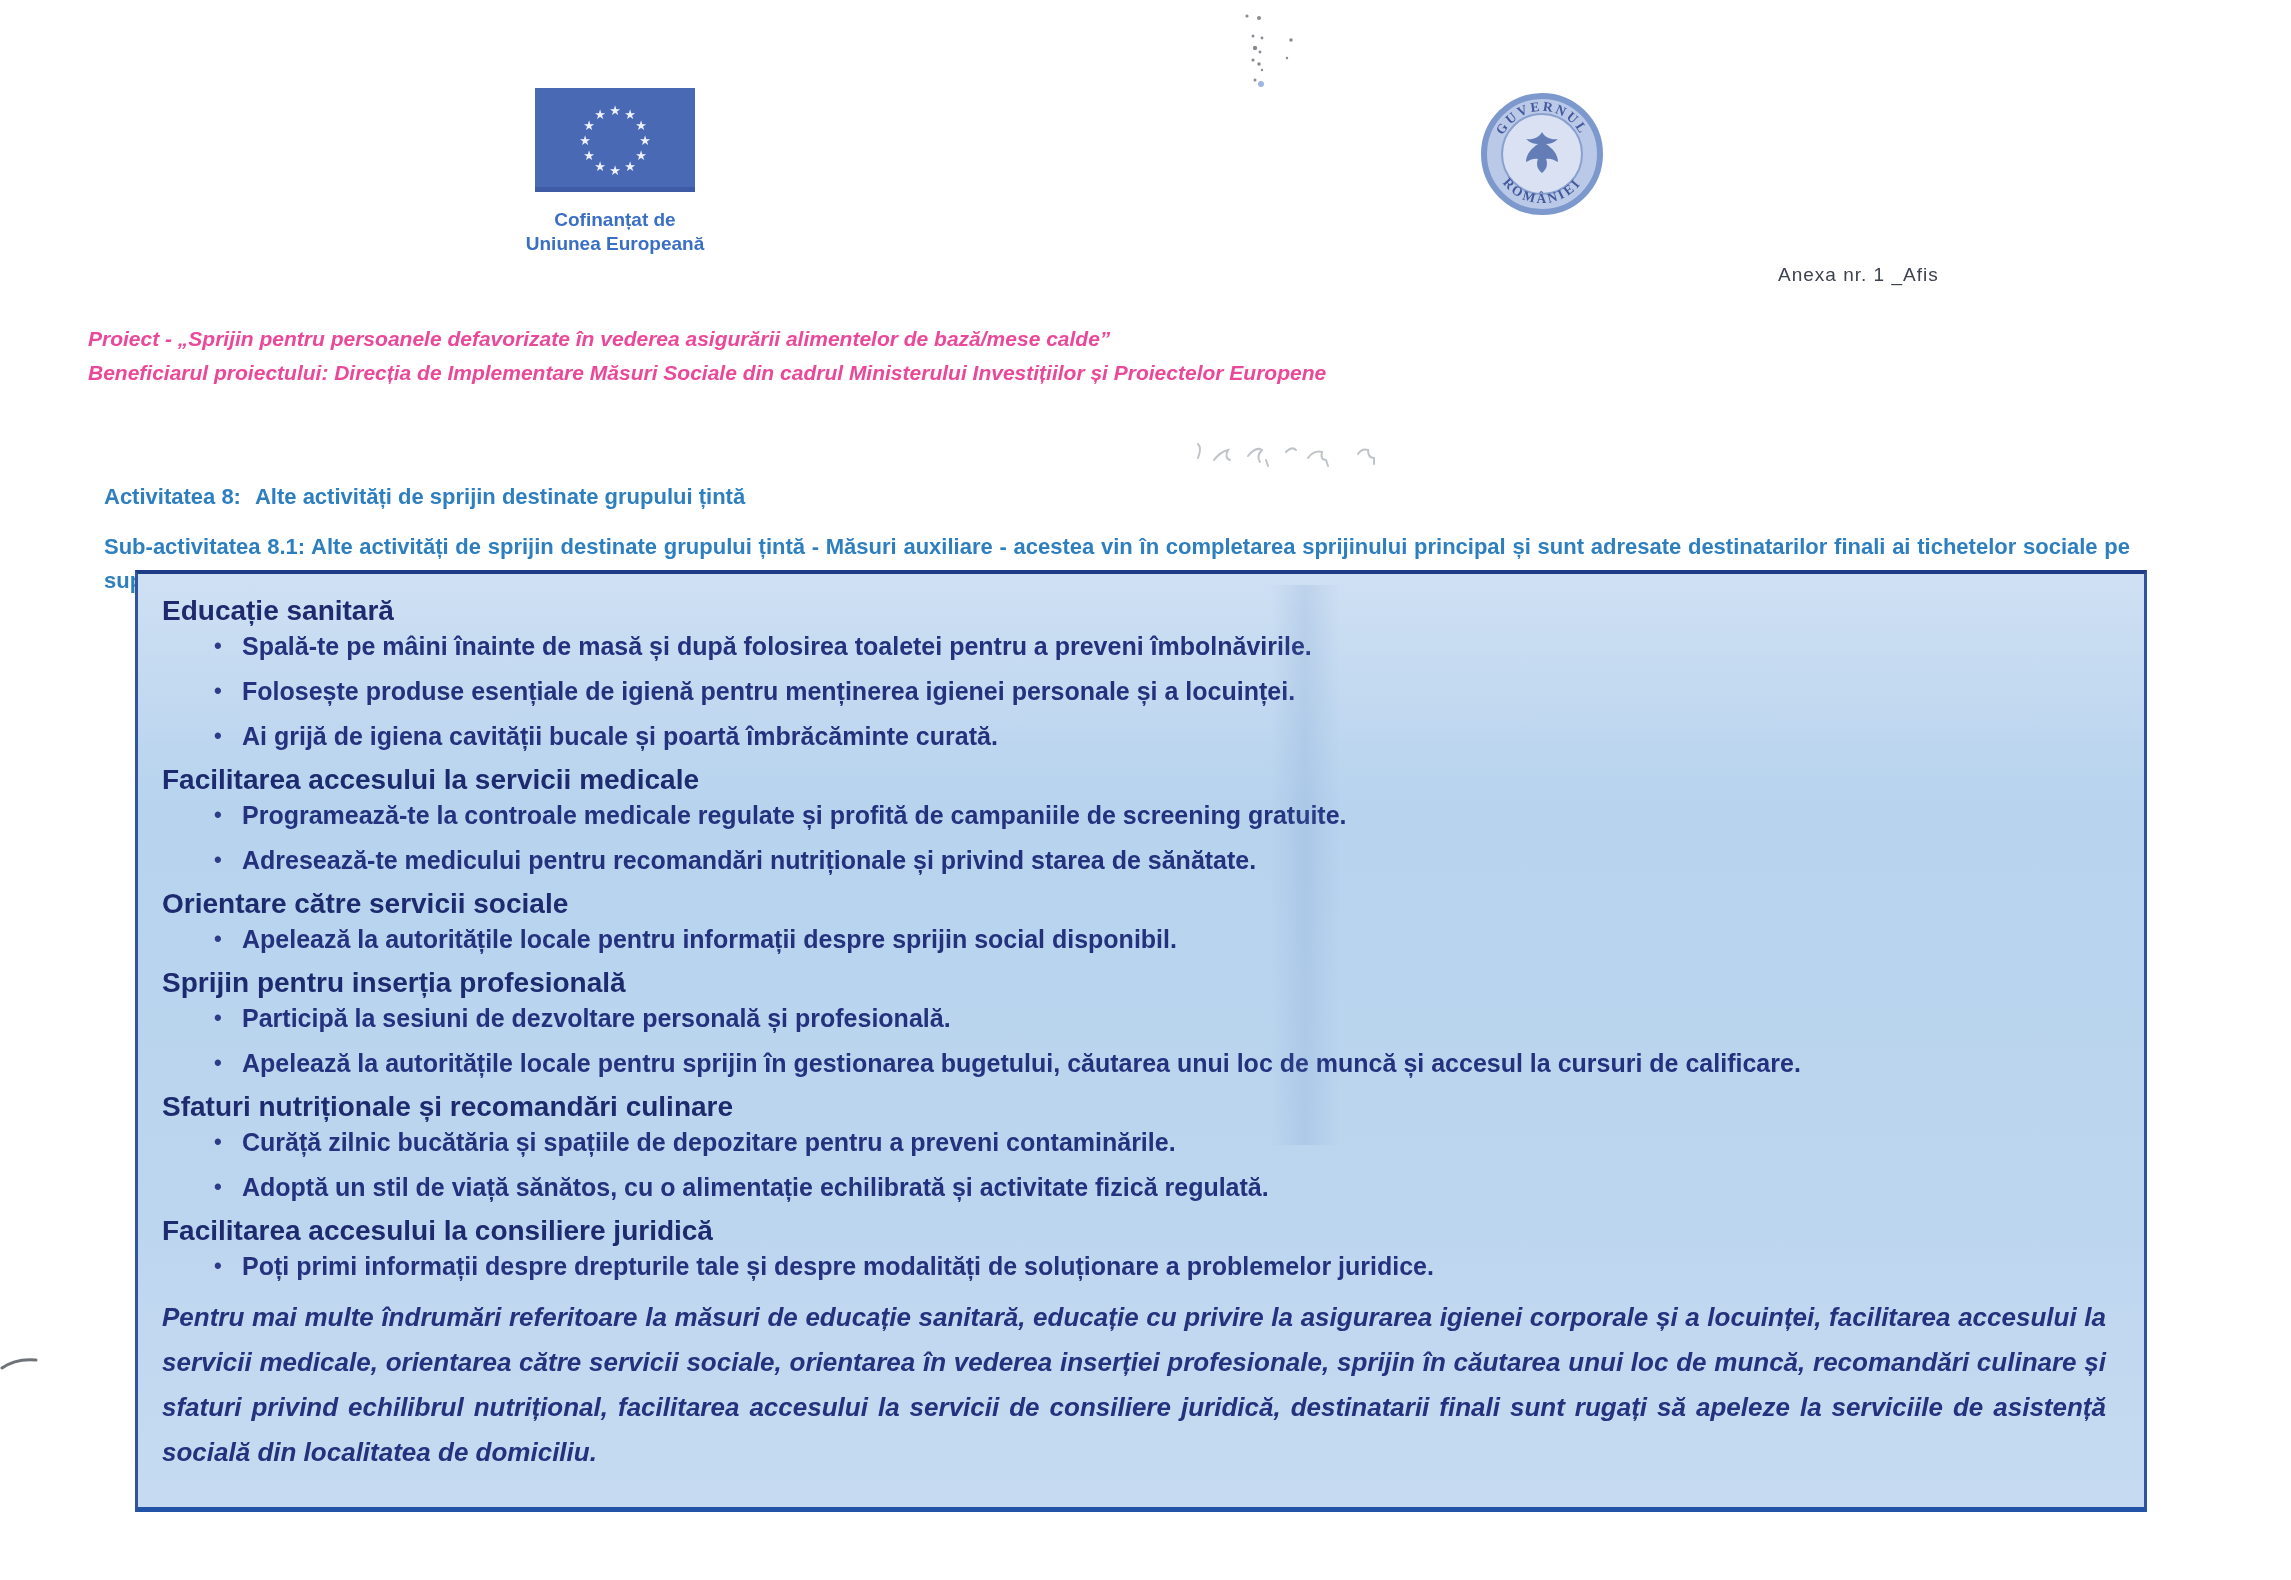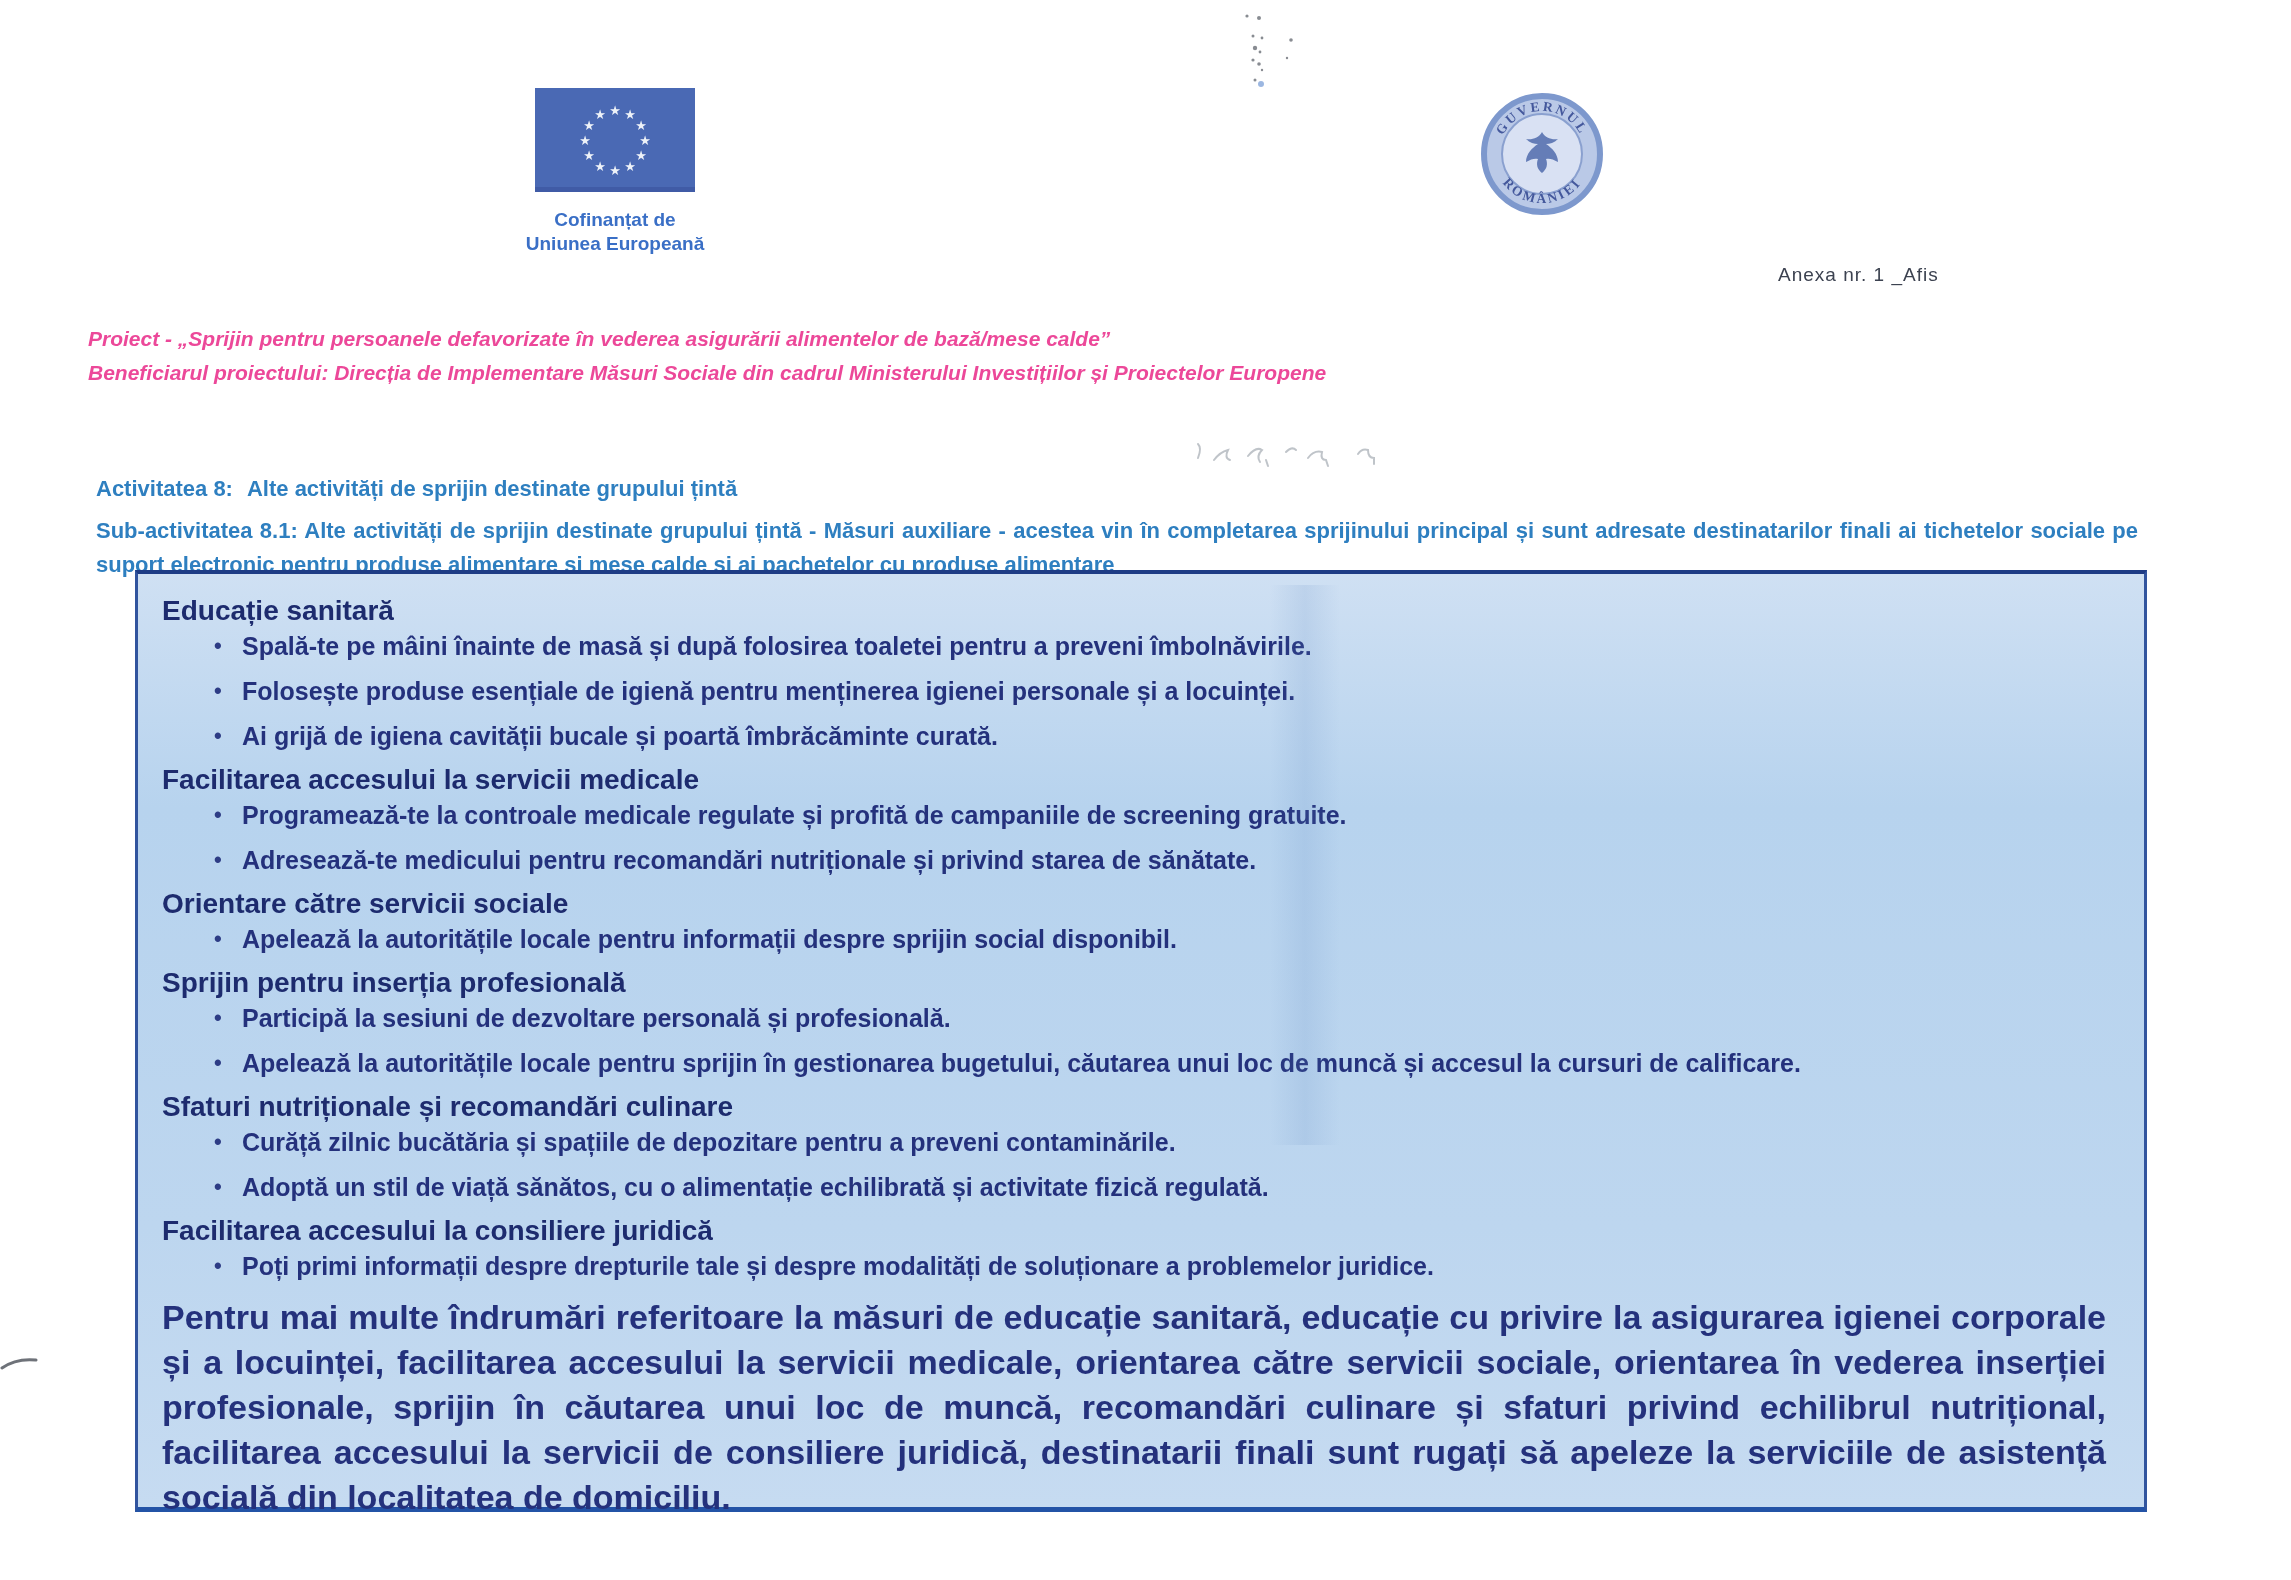--- a/index.html
+++ b/index.html
@@ -25,21 +25,21 @@
     font-size:21px; line-height:34px; font-style:italic; font-weight:bold;
     color:#ec4899;
   }
   .project-info p { margin:0; }
 
   .activity {
     position:absolute; left:88px; top:464px; width:2058px;
     font-size:22px; line-height:34px; font-weight:bold;
     color:#2e7fc0;
   }
-  .activity p { margin:8px; }
+  .activity p { margin:16px; }
   .activity .line2 { text-align:justify; }
   .activity .lbl { margin-right:14px; }
 
   
   .info-box {
     position:absolute; left:135px; top:570px; width:2012px; height:942px;
     box-sizing:border-box;
     background:linear-gradient(180deg,#cfe0f3 0%, #b7d3ee 25%, #bdd6ef 70%, #c6dbf1 100%);
     border:3px solid #31549e;
     border-top:4px solid #1e3c85;
@@ -54,21 +54,21 @@
   .box-section li {
     position:relative; margin:0 0 13px 0; padding-left:32px;
     font-size:25px; font-weight:bold; line-height:32px; color:#24317c;
   }
   .box-section li::before {
     content:"•"; position:absolute; left:4px; top:0;
     font-size:22px; color:#2d3c85;
   }
   .closing {
     margin:10px 0 0 0;
-    font-size:34px; font-weight:bold; 
+    font-size:26px; font-weight:bold; font-style:italic;
     line-height:45px; text-align:justify; color:#24317c;
   }
 
   
   .artifact { position:absolute; pointer-events:none; }
   .box-streak {
     position:absolute; left:1270px; top:585px; width:70px; height:560px;
     background:linear-gradient(90deg, rgba(110,150,200,0) 0%, rgba(100,140,195,0.16) 50%, rgba(110,150,200,0) 100%);
     pointer-events:none;
   }

